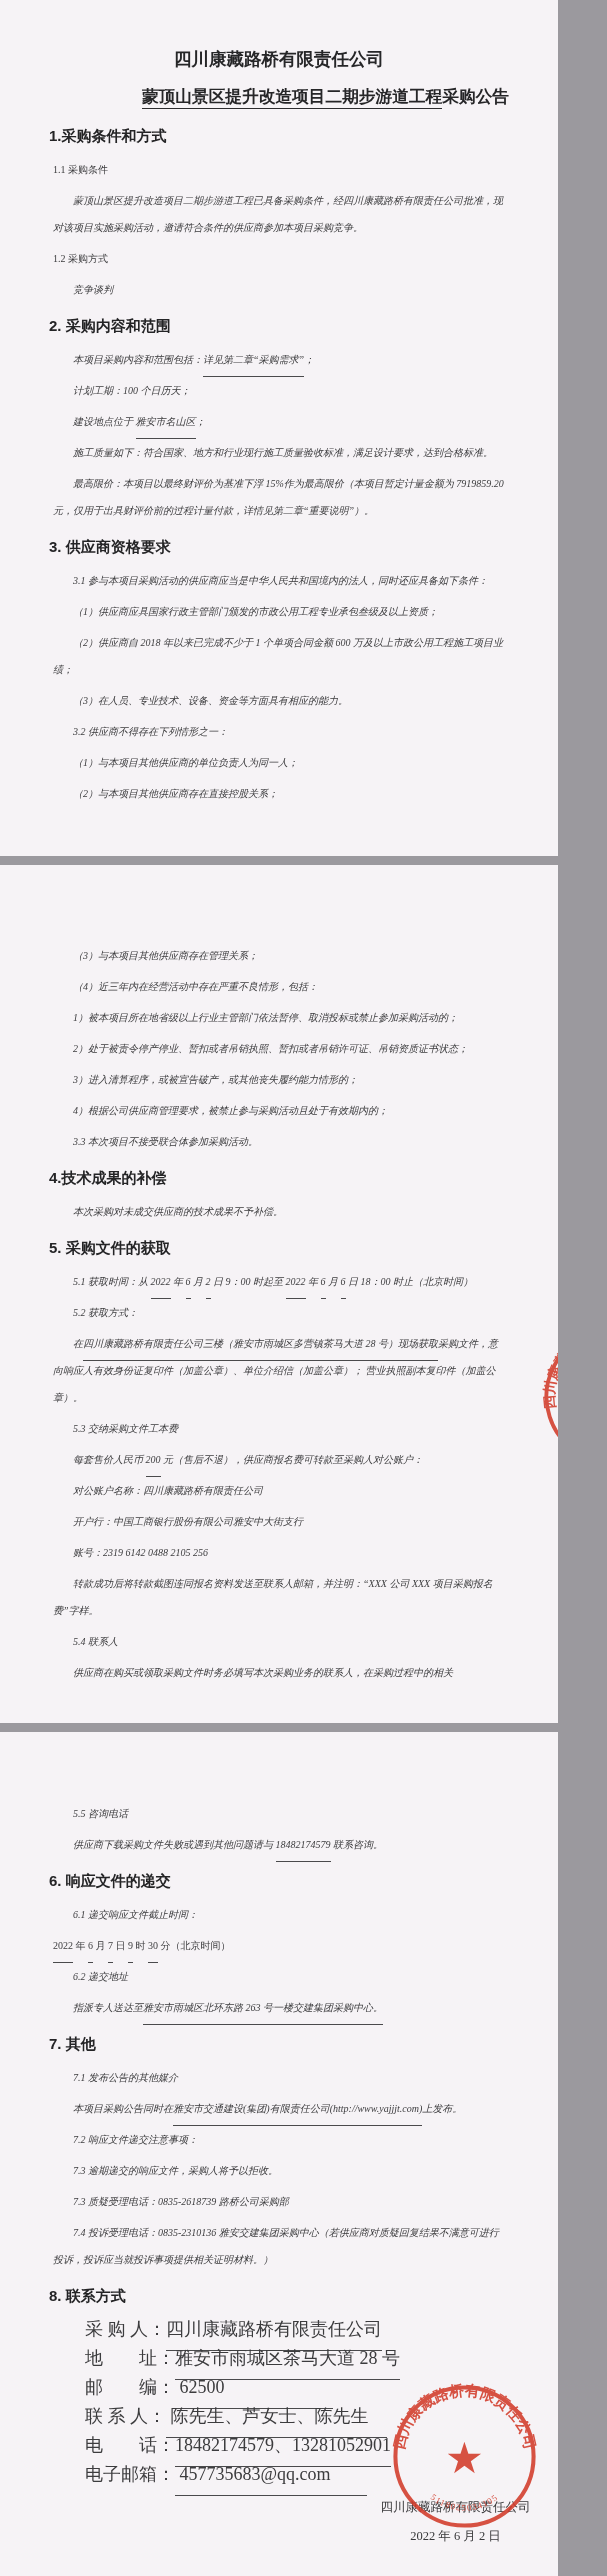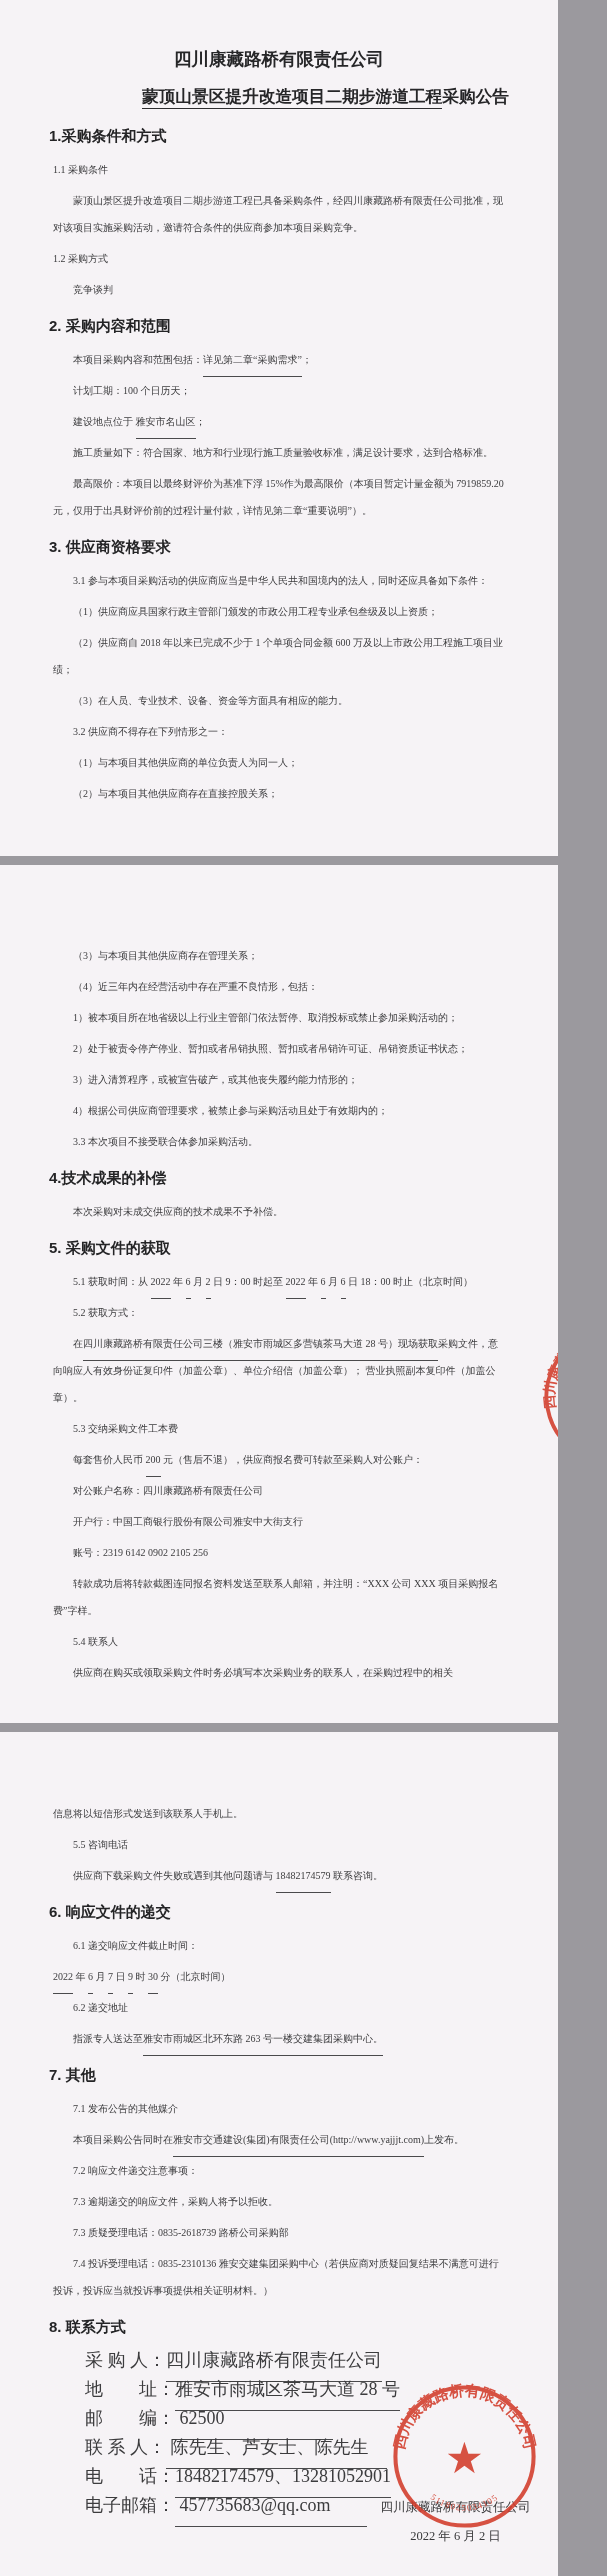--- a/index.html
+++ b/index.html
@@ -28,21 +28,21 @@
     font-size:16.7px; font-weight:700; color:#262628;
     text-align:right; margin:0 0 3px; line-height:32px;
   }
   .title2 .u { border-bottom:1.5px solid #2c2c2e; padding-bottom:1.5px; }
   .h {
     font-family:"Liberation Sans","DejaVu Sans",sans-serif;
     font-size:15px; font-weight:700; color:#242426;
     margin:6px 0 3px; line-height:33px;
   }
   .t { font-size:10px; line-height:27px; margin:4px; }
-  .ind { text-indent:2em; }
+  .ind { text-indent:2em;font-style:italic; }
   .u { border-bottom:1.1px solid #4a4a4c; padding-bottom:11px; }
   .contact { font-size:18px; line-height:29px; margin:0; text-indent:2em; }
 
   .stamp { position:absolute; opacity:0.88; z-index:3; pointer-events:none; }
   .sig {
     position:absolute; z-index:2; text-align:center;
     font-size:12.5px; line-height:29px; color:#38383a;
   }
 </style>
 </head>
@@ -107,21 +107,21 @@
     <p class="t ind">本次采购对未成交供应商的技术成果不予补偿。</p>
 
     <p class="h">5. 采购文件的获取</p>
     <p class="t ind"><span>5.1 获取时间：从 </span><span class="u">2022</span><span> 年 </span><span class="u">6</span><span> 月 </span><span class="u">2</span><span> 日 9：00 时起至 </span><span class="u">2022</span><span> 年 </span><span class="u">6</span><span> 月 </span><span class="u">6</span><span> 日 18：00 时止（北京时间）</span></p>
     <p class="t ind">5.2 获取方式：</p>
     <p class="t ind"><span>在</span><span class="u">四川康藏路桥有限责任公司三楼（雅安市雨城区多营镇茶马大道 28 号）现场获取</span><span>采购文件，意向响应人有效身份证复印件（加盖公章）、单位介绍信（加盖公章）； 营业执照副本复印件（加盖公章）。</span></p>
     <p class="t ind">5.3 交纳采购文件工本费</p>
     <p class="t ind"><span>每套售价人民币 </span><span class="u">200</span><span> 元（售后不退），供应商报名费可转款至采购人对公账户：</span></p>
     <p class="t ind">对公账户名称：四川康藏路桥有限责任公司</p>
     <p class="t ind">开户行：中国工商银行股份有限公司雅安中大街支行</p>
-    <p class="t ind">账号：2319 6142 0902 2105 256</p>
+    <p class="t ind">账号：2319 6142 0488 2105 256</p>
     <p class="t ind">转款成功后将转款截图连同报名资料发送至联系人邮箱，并注明：“XXX 公司 XXX 项目采购报名费”字样。</p>
     <p class="t ind">5.4 联系人</p>
     <p class="t ind">供应商在购买或领取采购文件时务必填写本次采购业务的联系人，在采购过程中的相关</p>
 
     <div class="stamp" style="top:461px; left:542px; transform:rotate(-18deg);">
       <svg width="141" height="141" viewBox="0 0 220 220">
         <circle cx="110" cy="110" r="102" fill="none" stroke="#d23b2a" stroke-width="6"></circle>
         <path id="arcT2" d="M 20,110 A 90,90 0 1 1 200,110" fill="none"></path>
         <path id="arcB2" d="M 30,110 A 80,80 0 0 0 190,110" fill="none"></path>
         <text font-size="22" font-weight="bold" fill="#d23b2a">
@@ -131,21 +131,20 @@
         <text font-size="13" letter-spacing="2" fill="#d23b2a">
           <textPath href="#arcB2" startOffset="50%" text-anchor="middle">5118025034105</textPath>
         </text>
       </svg>
     </div>
   </section>
 
   <div class="gap"></div>
 
   <section class="page page3">
-    <p class="t">信息将以短信形式发送到该联系人手机上。</p>
     <p class="t ind">5.5 咨询电话</p>
     <p class="t ind"><span>供应商下载采购文件失败或遇到其他问题请与 </span><span class="u">18482174579</span><span> 联系咨询。</span></p>
 
     <p class="h">6. 响应文件的递交</p>
     <p class="t ind">6.1 递交响应文件截止时间：</p>
     <p class="t"><span class="u">2022</span><span> 年 </span><span class="u">6</span><span> 月 </span><span class="u">7</span><span> 日 </span><span class="u">9</span><span> 时 </span><span class="u">30</span><span> 分（北京时间）</span></p>
     <p class="t ind">6.2 递交地址</p>
     <p class="t ind"><span>指派专人送达至</span><span class="u">雅安市雨城区北环东路 263 号一楼交建集团采购中心。</span></p>
 
     <p class="h">7. 其他</p>

